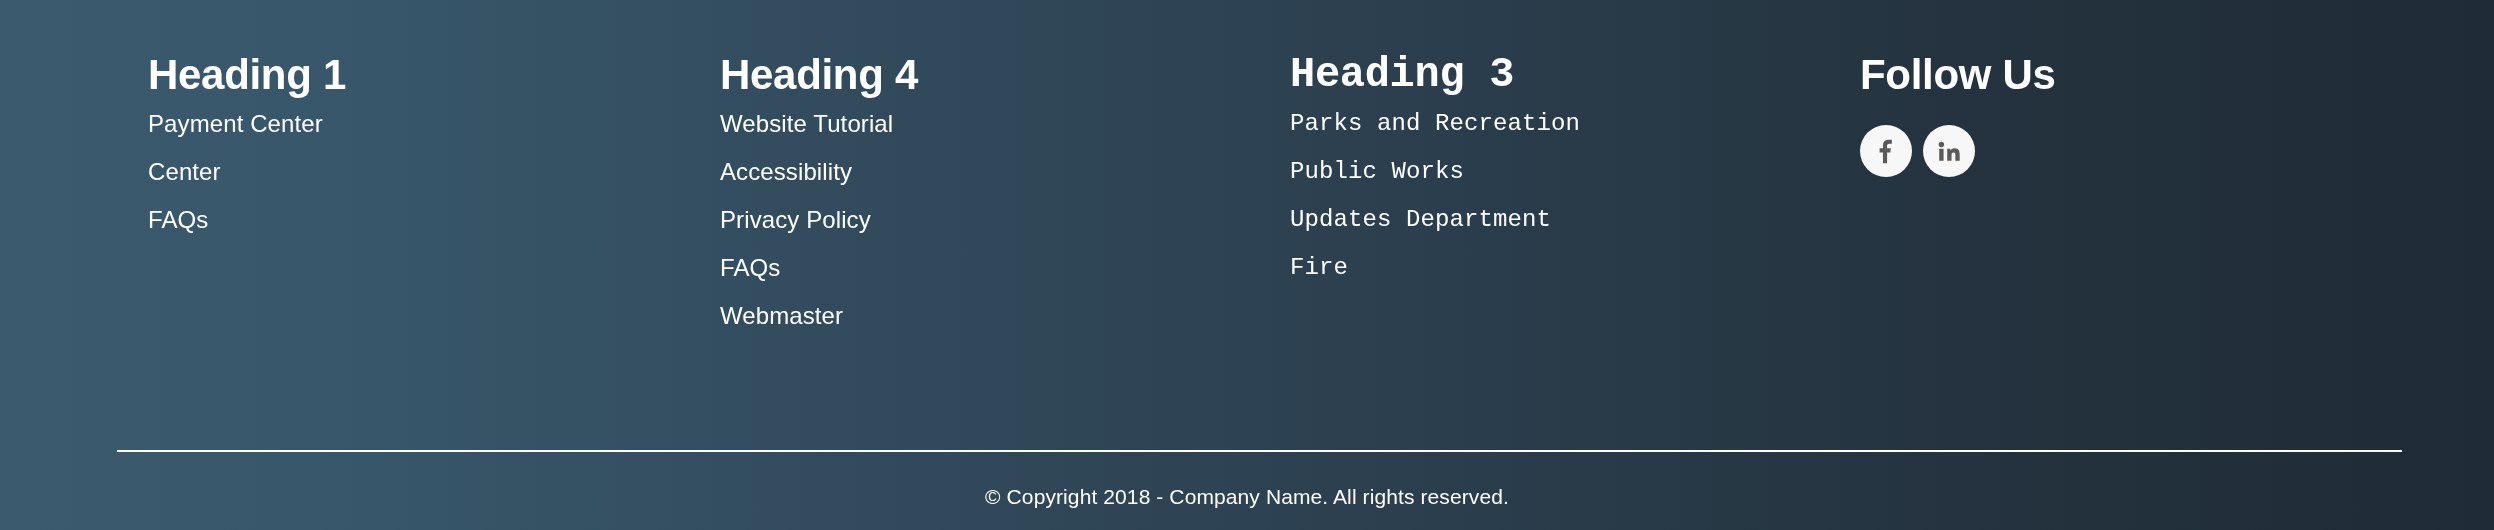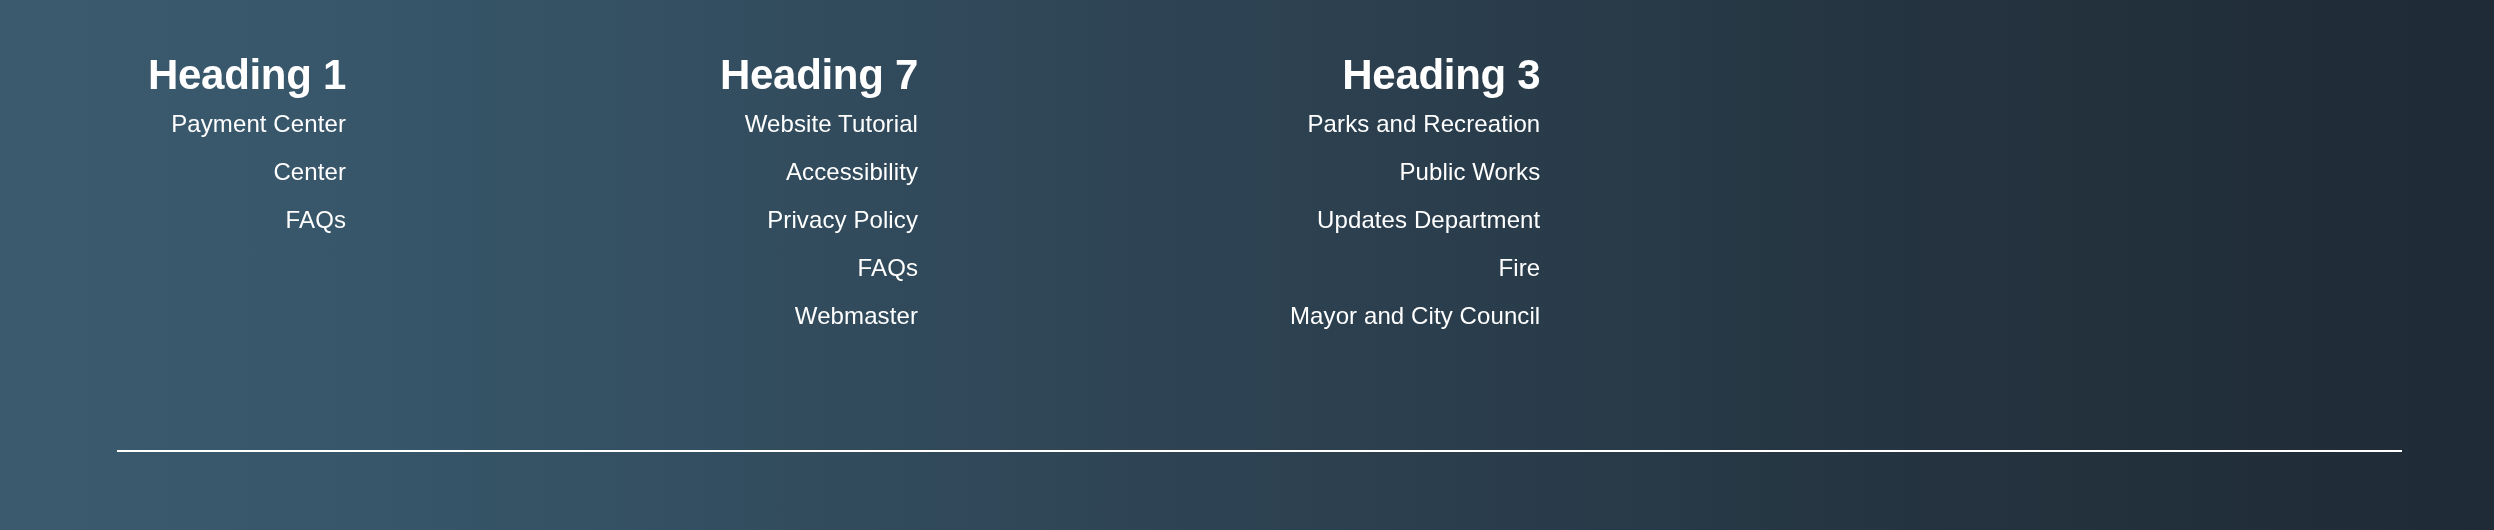--- a/index.html
+++ b/index.html
@@ -27,26 +27,25 @@
     position: absolute;
     top: 0;
     left: 0;
     width: 2494px;
     height: 430px;
   }
 
   .col {
     position: absolute;
     top: 52px;
-    text-align: right;
   }
 
   .col-0 { left: 148px; }
   .col-1 { left: 720px; }
-  .col-2 { left: 1290px; }
+  .col-2 { left: 1290px; font-family: Liberation Mono, monospace; }
   .col-3 { left: 1860px; }
 
   .col-heading {
     font-size: 42px;
     font-weight: bold;
     line-height: 46px;
     letter-spacing: -0.3px;
     color: #ffffff;
     white-space: nowrap;
   }
@@ -124,40 +123,59 @@
     <div class="col col-0">
       <div class="col-heading">Heading 1</div>
       <ul class="link-list">
         <li><a href="#">Payment Center</a></li>
         <li><a href="#">Center</a></li>
         <li><a href="#">FAQs</a></li>
       </ul>
     </div>
 
     <div class="col col-1">
-      <div class="col-heading">Heading 7</div>
+      <div class="col-heading">Heading 4</div>
       <ul class="link-list">
         <li><a href="#">Website Tutorial</a></li>
         <li><a href="#">Accessibility</a></li>
         <li><a href="#">Privacy Policy</a></li>
         <li><a href="#">FAQs</a></li>
         <li><a href="#">Webmaster</a></li>
       </ul>
     </div>
 
     <div class="col col-2">
       <div class="col-heading">Heading 3</div>
       <ul class="link-list">
         <li><a href="#">Parks and Recreation</a></li>
         <li><a href="#">Public Works</a></li>
         <li><a href="#">Updates Department</a></li>
         <li><a href="#">Fire</a></li>
-        <li><a href="#">Mayor and City Council</a></li>
       </ul>
     </div>
 
+    <div class="col col-3">
+      <div class="col-heading">Follow Us</div>
+      <div class="social-row">
+        <a href="#" class="social-btn">
+          <span>
+            <svg width="26" height="26" viewBox="0 0 24 24" aria-hidden="true">
+              <path class="glyph" d="M15.3 5.2h2.1V1.7c-0.4-0.05-1.6-0.17-3.1-0.17c-3 0-5.1 1.9-5.1 5.4V9.5H6.1v3.9h3.1v9.9h3.8v-9.9h3l0.47-3.9h-3.5V7.3C12.97 6.2 13.3 5.2 15.3 5.2z"></path>
+            </svg>
+          </span>
+        </a>
+        <a href="#" class="social-btn">
+          <span>
+            <svg width="26" height="26" viewBox="0 0 24 24" aria-hidden="true">
+              <path class="glyph" d="M4.98 3.5a2.5 2.5 0 1 1-.02 5.01A2.5 2.5 0 0 1 4.98 3.5zM3 21h4V10H3v11zM9.5 10h3.8v1.5h.05c.53-1 1.83-2.06 3.76-2.06c4.02 0 4.76 2.64 4.76 6.08V21h-4v-4.9c0-1.17-.02-2.67-1.63-2.67c-1.63 0-1.88 1.27-1.88 2.58V21h-4V10z"></path>
+            </svg>
+          </span>
+        </a>
+      </div>
+    </div>
 
   </div>
 
   <div class="divider"></div>
 
+  <div class="copyright">© Copyright 2018 - Company Name. All rights reserved.</div>
 
 </div>
 
 </body></html>

